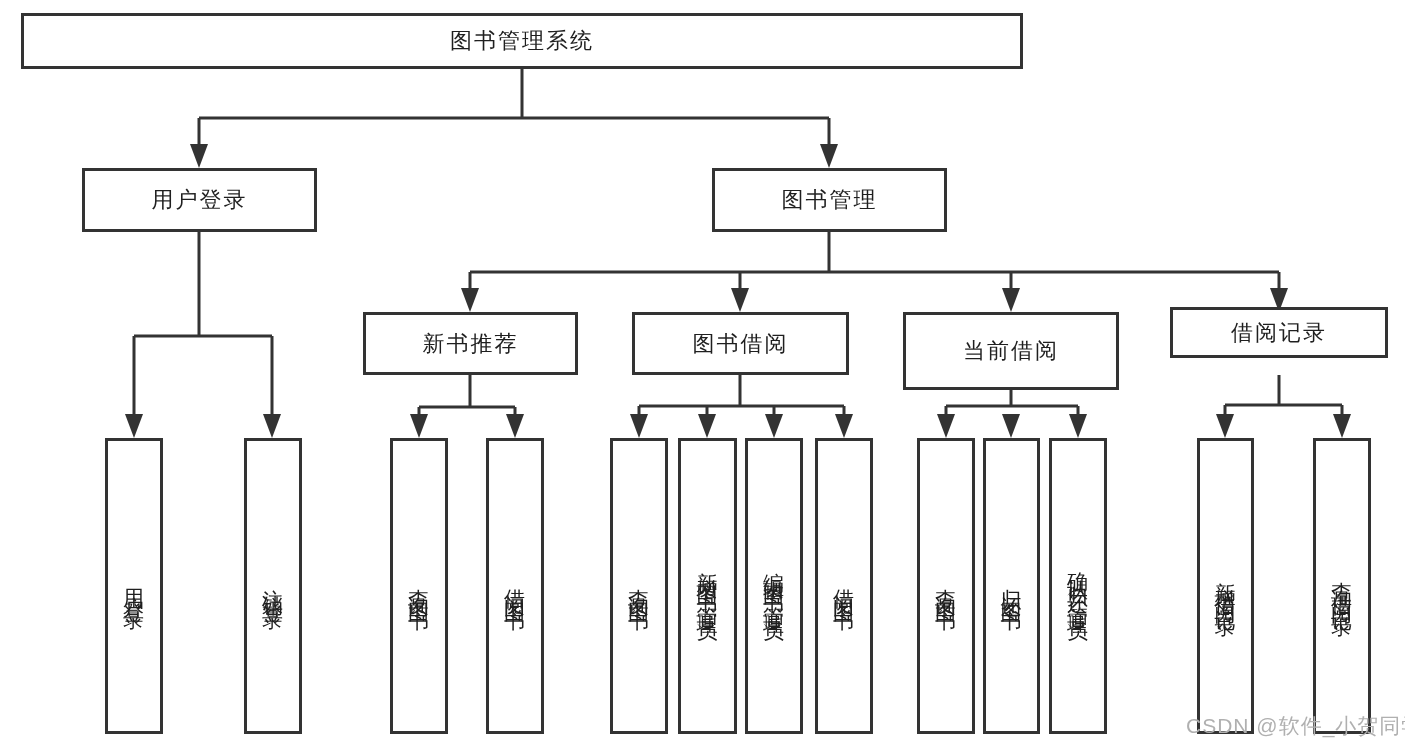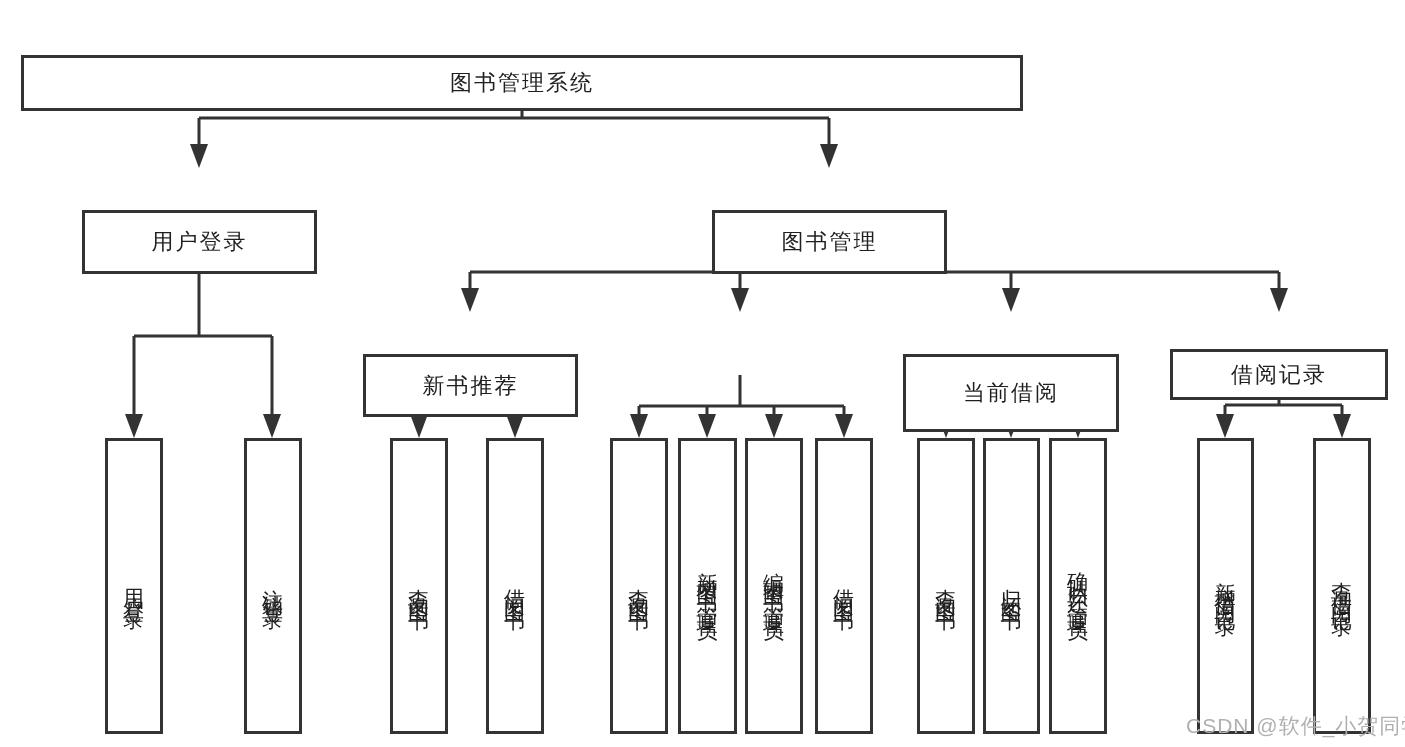--- a/index.html
+++ b/index.html
@@ -29,21 +29,21 @@
   .node {
     position: absolute;
     border: 3px solid var(--line);
     background: #fff;
     display: flex;
     align-items: center;
     justify-content: center;
     color: var(--text);
     z-index: 2;
   }
-  .node.h { font-size: 22px; letter-spacing: 2px; margin-top: 42px; }
+  .node.h { font-size: 22px; letter-spacing: 2px; }
   .node.v { font-size: 21px; }
   .node.v .vtext {
     writing-mode: vertical-rl;
     text-orientation: mixed;
     letter-spacing: 7px;
     line-height: 1;
     white-space: nowrap;
   }
   
   .n-root   { left: 21px;  top: 13px;  width: 1002px; height: 56px; }
@@ -143,20 +143,23 @@
   <div class="node h n-userlogin">
     <span>用户登录</span>
   </div>
   <div class="node h n-newrec">
     <span>新书推荐</span>
   </div>
 
   <div class="node h n-bookmgmt">
     <span>图书管理</span>
   </div>
+  <div class="node h n-borrow">
+    <span>图书借阅</span>
+  </div>
   <div class="node h n-current">
     <span>当前借阅</span>
   </div>
   <div class="node h n-records">
     <span>借阅记录</span>
   </div>
 
   <div class="node v leaf l-1a">
     <span class="vtext">用户登录</span>
   </div>

